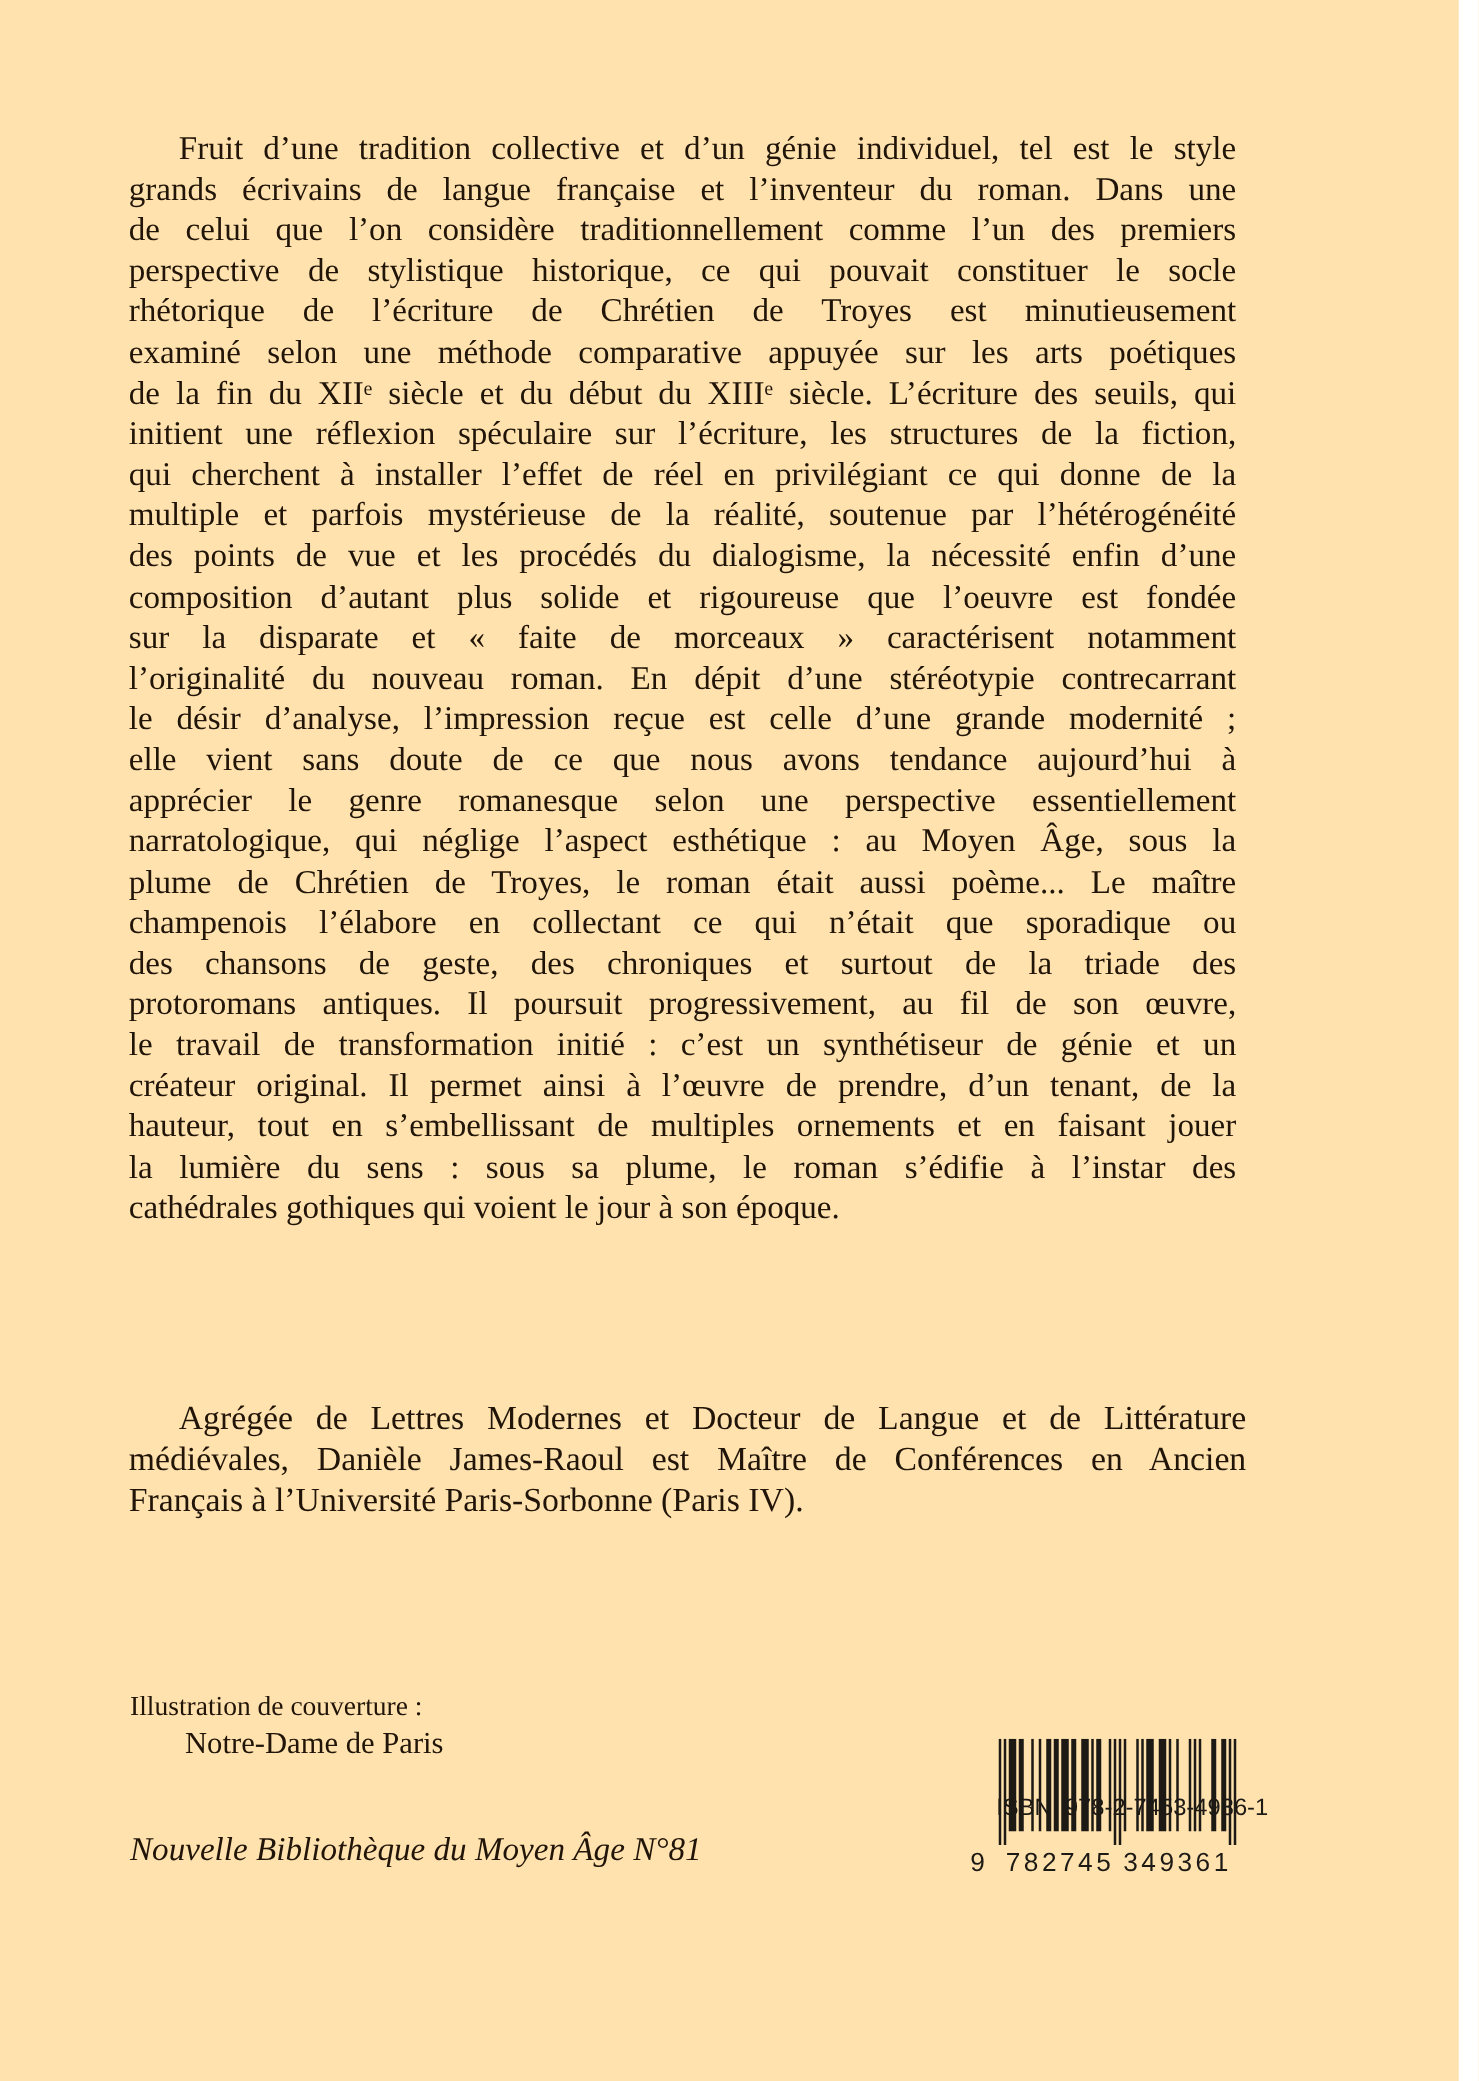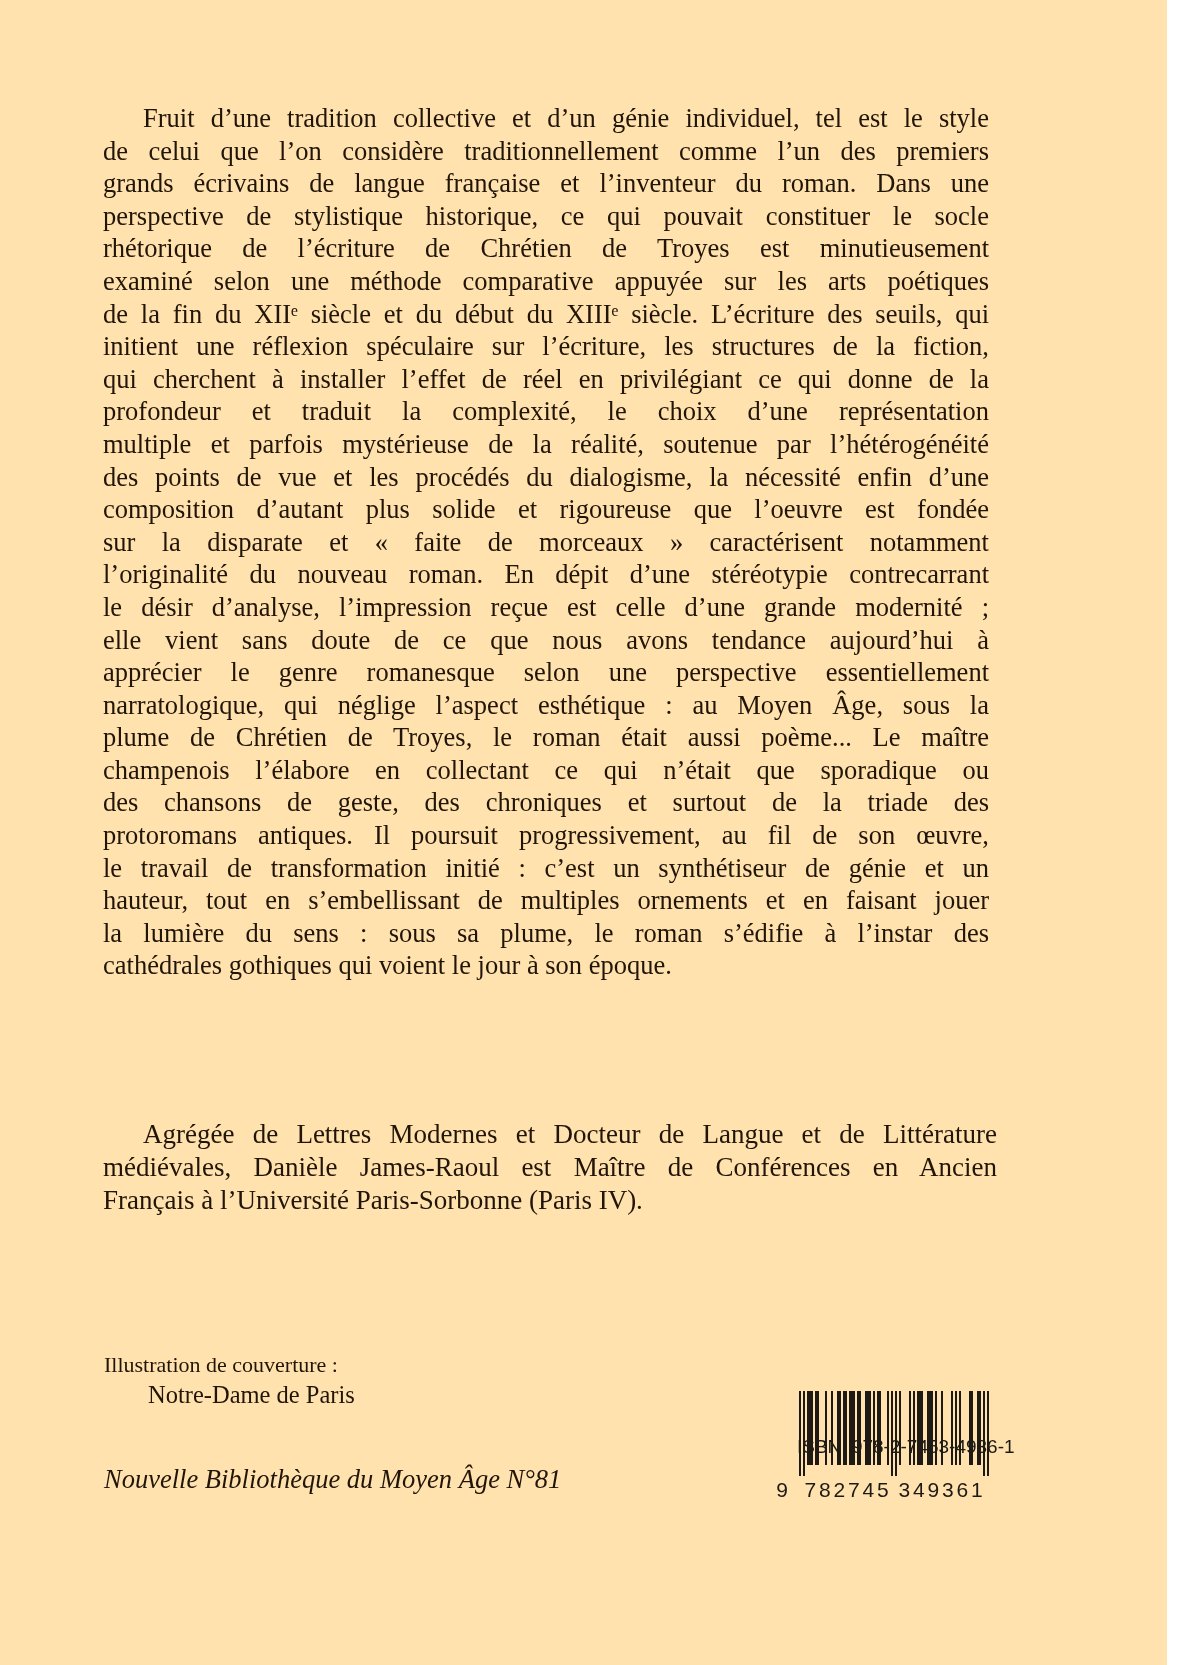--- a/index.html
+++ b/index.html
@@ -71,43 +71,43 @@
     top: 1391px;
   }
 </style>
 </head>
 <body>
 
 <div class="page">
 
   <div class="synopsis" id="synopsis">
       <div class="tline first">Fruit d’une tradition collective et d’un génie individuel, tel est le style</div>
+      <div class="tline">grands écrivains de langue française et l’inventeur du roman. Dans une</div>
       <div class="tline">de celui que l’on considère traditionnellement comme l’un des premiers</div>
-      <div class="tline">grands écrivains de langue française et l’inventeur du roman. Dans une</div>
       <div class="tline">perspective de stylistique historique, ce qui pouvait constituer le socle</div>
       <div class="tline">rhétorique de l’écriture de Chrétien de Troyes est minutieusement</div>
       <div class="tline">examiné selon une méthode comparative appuyée sur les arts poétiques</div>
       <div class="tline">de la fin du XIIᵉ siècle et du début du XIIIᵉ siècle. L’écriture des seuils, qui</div>
       <div class="tline">initient une réflexion spéculaire sur l’écriture, les structures de la fiction,</div>
       <div class="tline">qui cherchent à installer l’effet de réel en privilégiant ce qui donne de la</div>
-      <div class="tline">profondeur et traduit la complexité, le choix d’une représentation</div>
       <div class="tline">multiple et parfois mystérieuse de la réalité, soutenue par l’hétérogénéité</div>
       <div class="tline">des points de vue et les procédés du dialogisme, la nécessité enfin d’une</div>
       <div class="tline">composition d’autant plus solide et rigoureuse que l’oeuvre est fondée</div>
       <div class="tline">sur la disparate et « faite de morceaux » caractérisent notamment</div>
       <div class="tline">l’originalité du nouveau roman. En dépit d’une stéréotypie contrecarrant</div>
       <div class="tline">le désir d’analyse, l’impression reçue est celle d’une grande modernité ;</div>
       <div class="tline">elle vient sans doute de ce que nous avons tendance aujourd’hui à</div>
       <div class="tline">apprécier le genre romanesque selon une perspective essentiellement</div>
       <div class="tline">narratologique, qui néglige l’aspect esthétique : au Moyen Âge, sous la</div>
       <div class="tline">plume de Chrétien de Troyes, le roman était aussi poème... Le maître</div>
       <div class="tline">champenois l’élabore en collectant ce qui n’était que sporadique ou</div>
       <div class="tline">des chansons de geste, des chroniques et surtout de la triade des</div>
       <div class="tline">protoromans antiques. Il poursuit progressivement, au fil de son œuvre,</div>
       <div class="tline">le travail de transformation initié : c’est un synthétiseur de génie et un</div>
+      <div class="tline">créateur original. Il permet ainsi à l’œuvre de prendre, d’un tenant, de la</div>
       <div class="tline">hauteur, tout en s’embellissant de multiples ornements et en faisant jouer</div>
       <div class="tline">la lumière du sens : sous sa plume, le roman s’édifie à l’instar des</div>
       <div class="tline last">cathédrales gothiques qui voient le jour à son époque.</div>
     </div>
 
   <div class="bio" id="bio">
       <div class="tline first">Agrégée de Lettres Modernes et Docteur de Langue et de Littérature</div>
       <div class="tline">médiévales, Danièle James-Raoul est Maître de Conférences en Ancien</div>
       <div class="tline last">Français à l’Université Paris-Sorbonne (Paris IV).</div>
     </div>

